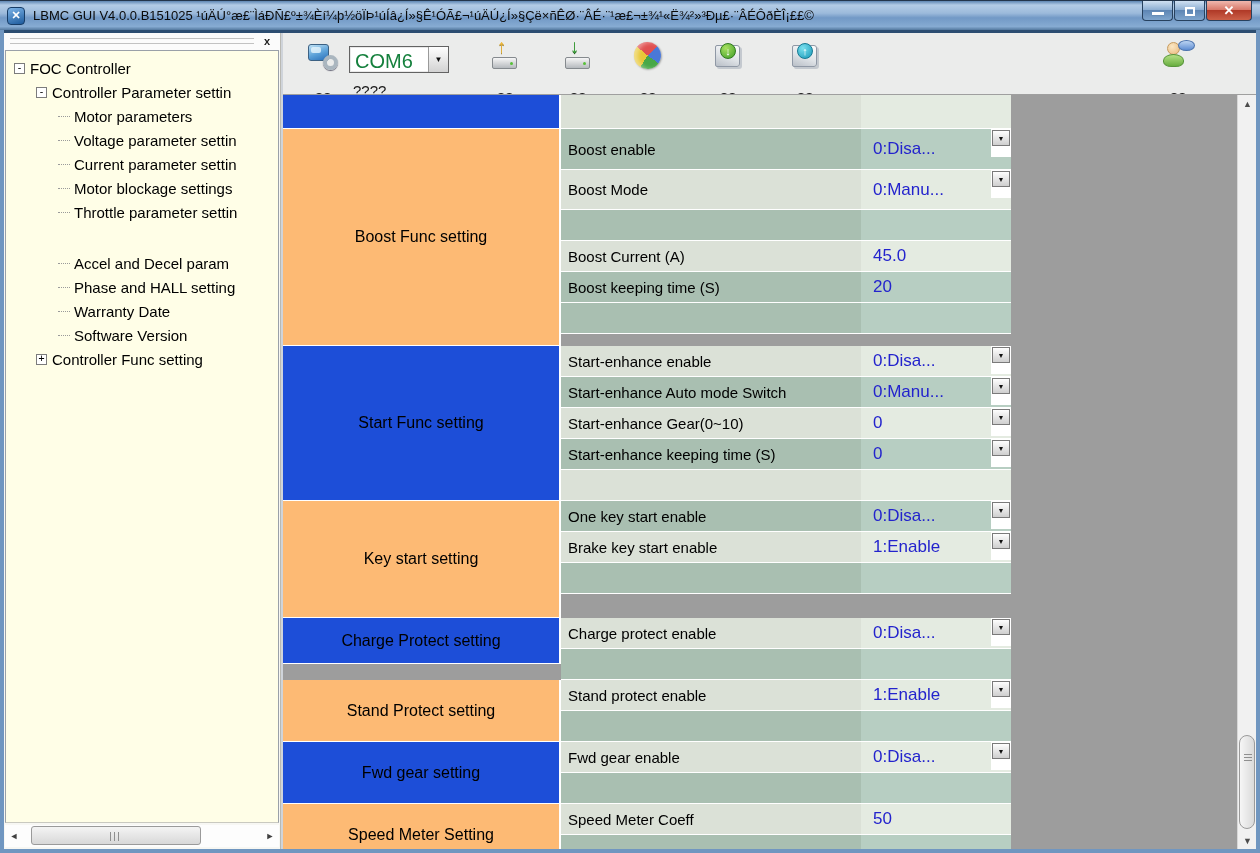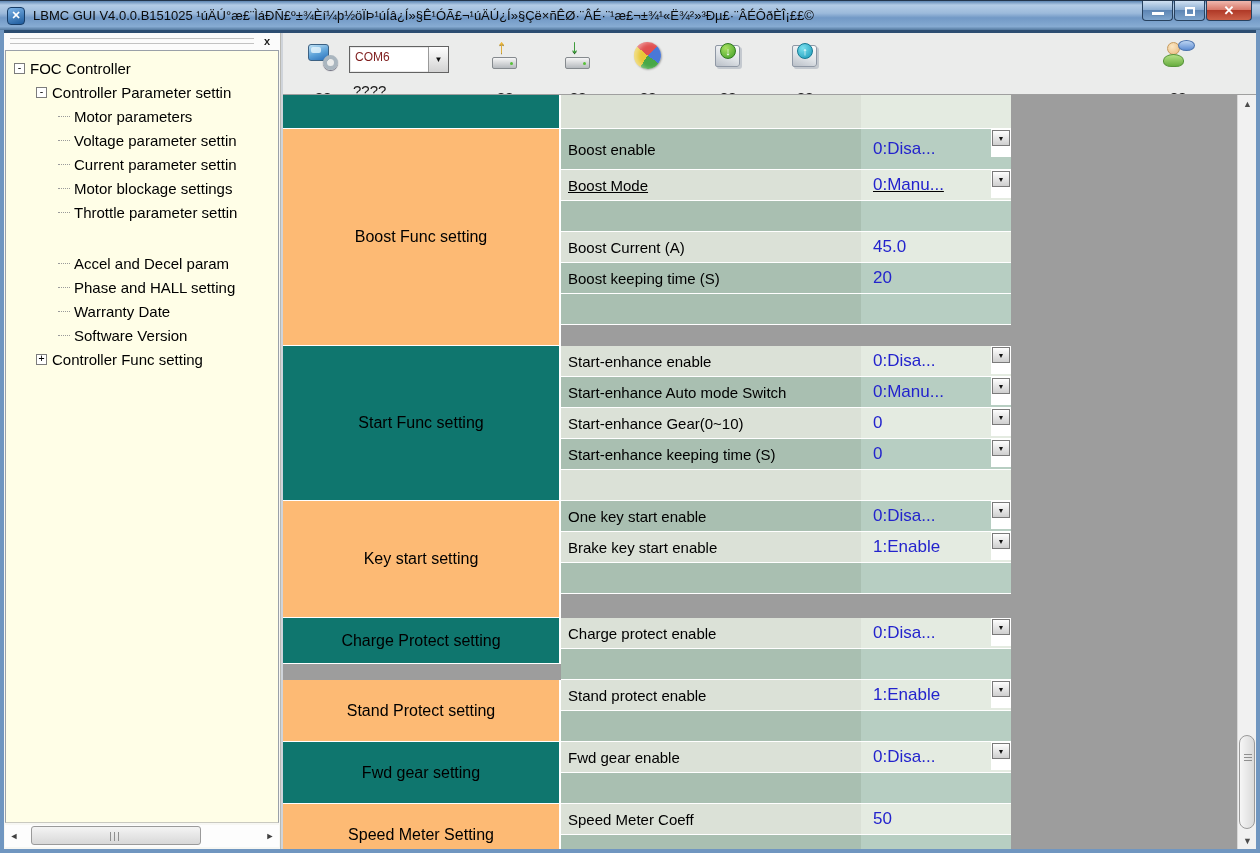--- a/index.html
+++ b/index.html
@@ -52,21 +52,21 @@
   .hgrip i { width:1px; height:9px; background:#8f8f8f; }
 
   
   .main { position:absolute; left:279px; right:0; top:3px; bottom:0; }
   .toolbar { position:absolute; left:0; right:0; top:0; height:62px; background:#ebeceb;
     border-bottom:1px solid #9f9f9f; overflow:hidden; }
   .tbtn { position:absolute; top:7px; width:46px; text-align:center; }
   .tlabel { position:absolute; top:49px; width:100%; text-align:center; font-size:15px; color:#1a1a1a; }
   .combo { position:absolute; left:66px; top:13px; width:100px; height:27px; background:#fff;
     border:1px solid #636363; box-shadow:0 0 0 1px #e9e9e9 inset; display:flex; }
-  .combo-val { flex:1; font-size:12px; padding:3px 0 0 5px; color:#7f1d1d; }
+  .combo-val { flex:1; font-size:20px; padding:3px 0 0 5px; color:#15803d; }
   .combo-btn { width:20px; border-left:1px solid #9a9a9a; background:linear-gradient(180deg,#fefefe,#d2d2d2);
     display:flex; align-items:center; justify-content:center; font-size:8px; color:#111; }
   .com-label { position:absolute; left:66px; top:49px; width:70px; text-align:left; font-size:15px; color:#1a1a1a; padding-left:4px; }
 
   
   .ic { position:relative; width:34px; height:32px; margin:0 auto; }
   .ic-scr { position:absolute; left:2px; top:4px; width:21px; height:17px; border-radius:3px;
     background:linear-gradient(160deg,#bfe2f5 0%,#5aa0d8 55%,#2a6fb8 100%); border:1px solid #3c6183; }
   .ic-scr i { position:absolute; left:2px; top:2px; width:10px; height:6px; background:#e6f5fc; opacity:.8; border-radius:2px; display:block; }
   .ic-ring { position:absolute; right:2px; bottom:2px; width:15px; height:15px; border:4px solid #aab6bf; border-radius:50%;
@@ -98,21 +98,21 @@
   .ptable { position:absolute; left:0; top:0; width:730px; }
   .tgroup { display:flex; }
   .gcell { width:278px; flex:none; border-right:2px solid #fff; border-bottom:1px solid #fff;
     display:flex; align-items:center; justify-content:center; font-size:16px; color:#000; }
   .grows { width:450px; flex:none; }
   .trow { position:relative; display:flex; height:31px; border-bottom:1px solid #fff; }
   .pcell { width:300px; flex:none; font-size:15px; color:#000; display:flex; align-items:center; padding-left:7px; }
   .vcell { width:150px; flex:none; position:relative; font-size:17px; color:#2323cd; display:flex; align-items:center; padding-left:12px; }
   .tg { background:#a9bfb1; } .tl { background:#dbe1d7; }
   .vg { background:#b7cec2; } .vl { background:#e4ebe1; }
-  .gg { background:#fdba74; } .gl { background:#0f766e; }
+  .gg { background:#fdba74; } .gl { background:#1d4ed8; }
   .ddwrap { position:absolute; right:0; top:0; width:20px; height:28px; background:#fff; }
   .ddbtn { margin:1px; height:16px; border:1px solid #7a7a7a; background:linear-gradient(180deg,#fefefe,#cfcfcf);
     display:flex; align-items:center; justify-content:center; font-size:7px; color:#111; }
 
   
   .vscroll { position:absolute; right:0; top:0; bottom:0; width:19px; background:#f1f1f1; border-left:1px solid #d7d7d7; }
   .varrow { position:absolute; left:0; width:19px; height:17px; display:flex; align-items:center; justify-content:center;
     color:#4c4c4c; font-size:9px; }
   .varrow.up { top:0; } .varrow.down { bottom:0; }
   .vthumb { position:absolute; left:1px; width:16px; top:640px; height:94px; border:1px solid #9a9a9a; border-radius:8px;
@@ -310,21 +310,21 @@
                   <div class="pcell tg">
                     <div style="display: inline;">Boost enable</div>
                   </div>
                   <div class="vcell vg">
                     <div style="display: inline;">0:Disa...</div>
                     <div class="ddwrap">
                       <div class="ddbtn">▼</div>
                     </div>
                   </div>
                 </div>
-                <div class="trow" style="height: 31px; text-decoration: underline;">
+                <div class="trow" style="height: 40px;">
                   <div class="pcell tl">
                     <div style="display: inline;">Boost Mode</div>
                   </div>
                   <div class="vcell vl">
                     <div style="display: inline;">0:Manu...</div>
                     <div class="ddwrap">
                       <div class="ddbtn">▼</div>
                     </div>
                   </div>
                 </div>

